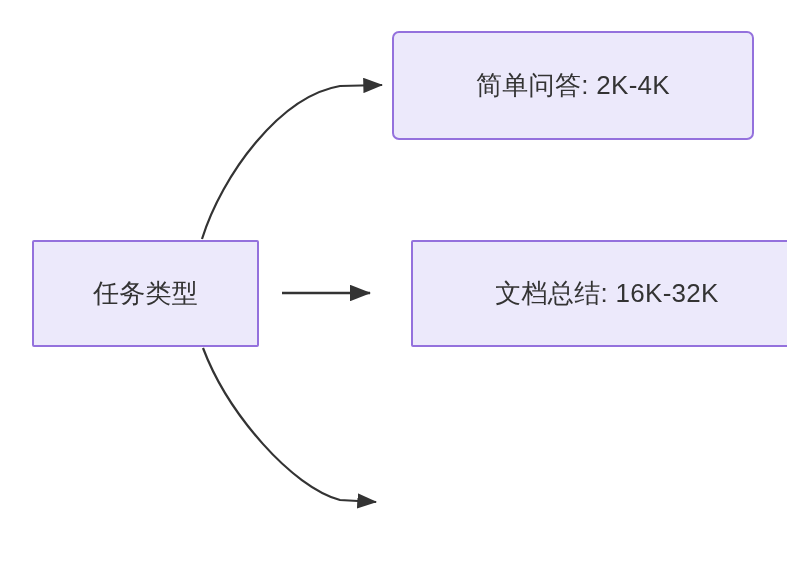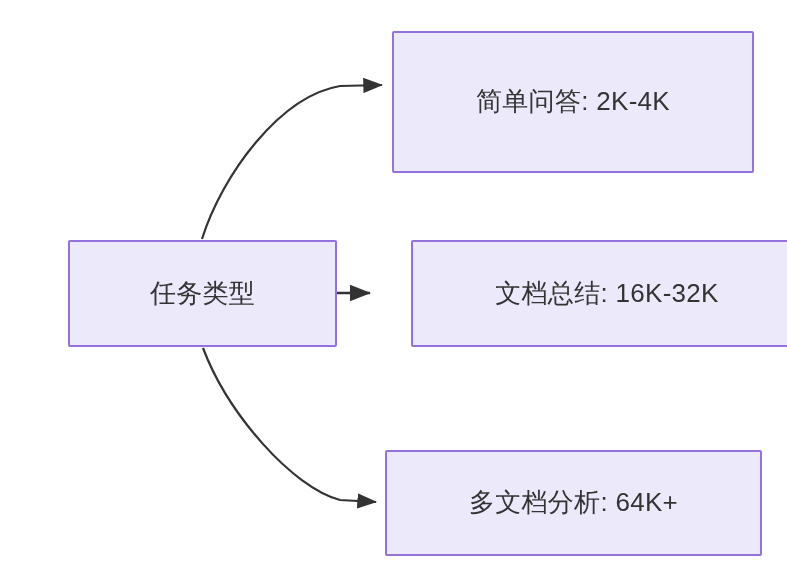--- a/index.html
+++ b/index.html
@@ -39,29 +39,29 @@
     line-height: 1.2;
     letter-spacing: 0.3px;
     white-space: nowrap;
   }
   .node-label {
     display: block;
   }
   #node-root {
     left: 32px;
     top: 240px;
-    width: 269px;
+    width: 227px;
     height: 107px;
-    margin-left: 36px;
   }
   #node-child-0 {
     left: 392px;
     top: 31px;
     width: 362px;
-    height: 142px;
+    height: 109px;
+    border-radius: 7px;
   }
   #node-child-1 {
     left: 379px;
     top: 240px;
     width: 392px;
     height: 107px;
     margin-left: 32px;
   }
   #node-child-2 {
     left: 385px;
@@ -94,17 +94,14 @@
   </div>
 
   <div class="node" id="node-child-0">
     <span class="node-label">简单问答: 2K-4K</span>
   </div>
 
   <div class="node" id="node-child-1">
     <span class="node-label">文档总结: 16K-32K</span>
   </div>
 
-  <div class="node" id="node-child-2">
-    <span class="node-label">多文档分析: 64K+</span>
-  </div>
 
 </div>
 
 </body></html>

